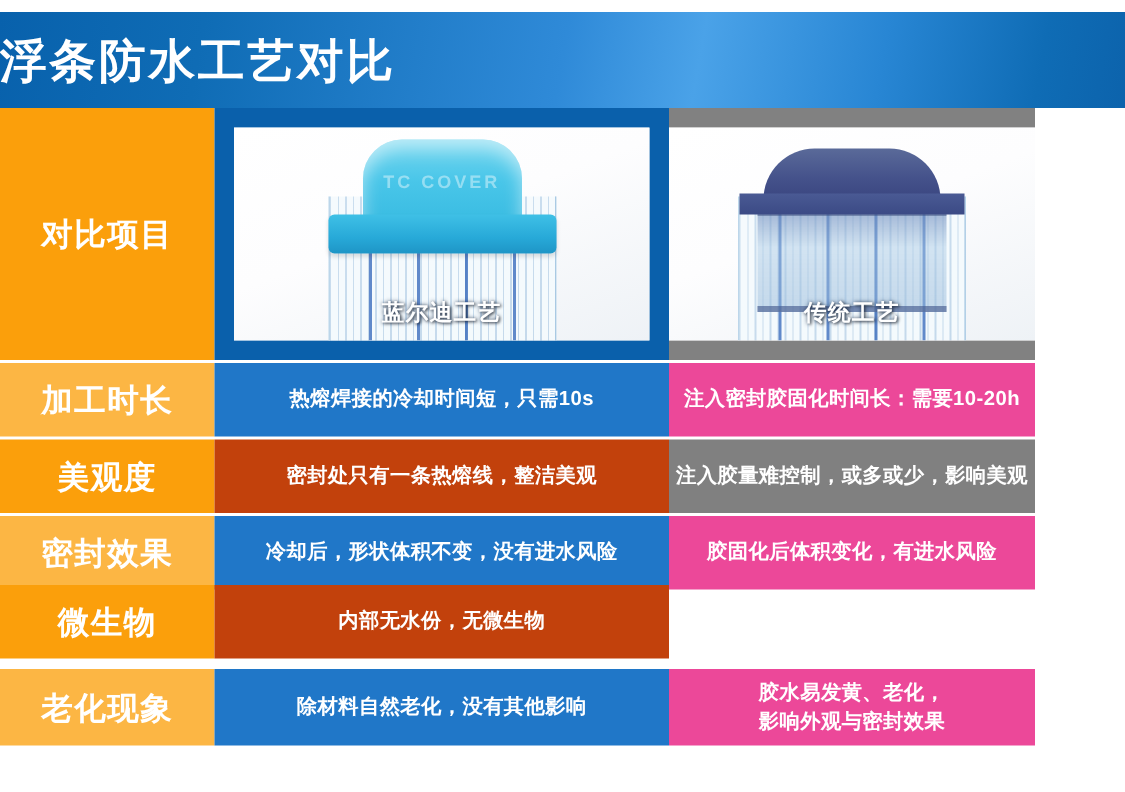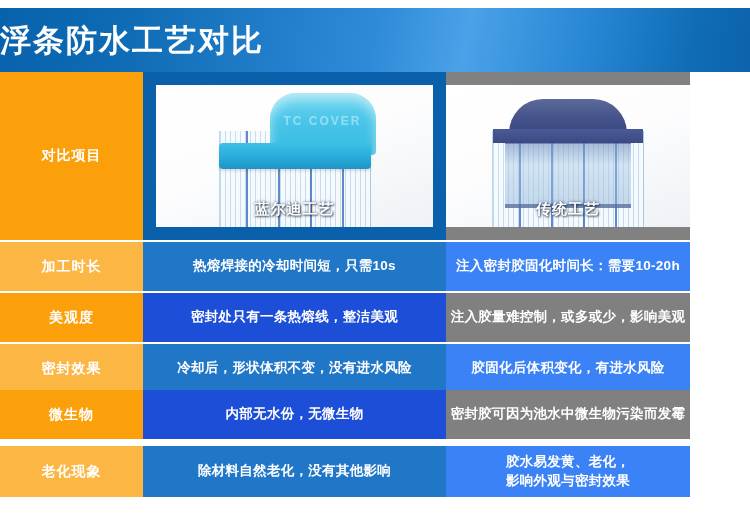--- a/index.html
+++ b/index.html
@@ -63,21 +63,21 @@
     display: flex;
     align-items: center;
     justify-content: center;
     box-sizing: border-box;
     height: 100%;
   }
 
   .cell-label {
     width: 143px;
     color: #ffffff;
-    font-size: 14px;
+    font-size: 21px;
     font-weight: bold;
     letter-spacing: 1px;
   }
   .cell-blue {
     width: 303px;
     color: #ffffff;
     font-size: 13.5px;
     font-weight: bold;
     letter-spacing: 0.3px;
     text-align: center;
@@ -161,21 +161,20 @@
   .prod-cap-blue {
     position: absolute;
     left: 50%;
     transform: translateX(-50%);
     top: 8px;
     width: 106px;
     height: 62px;
     border-radius: 26px 26px 4px 4px;
     background: linear-gradient(180deg, #73d6ef 0%, #49c6e9 45%, #35b9e0 100%);
     box-shadow: inset 0 6px 12px rgba(255,255,255,0.55);
-    margin-left: 28px;
   }
   .prod-cap-blue-text {
     position: absolute;
     left: 0; right: 0;
     top: 20px;
     text-align: center;
     color: rgba(255,255,255,0.42);
     font-size: 12px;
     font-weight: bold;
     letter-spacing: 2px;
@@ -224,24 +223,24 @@
 
   
   .row-d1 { top: 170px; height: 49px; }
   .row-d2 { top: 221px; height: 49px; border-radius: 10px; }
   .row-d3 { top: 272px; height: 49px; }
   .row-d4 { top: 318px; height: 49px; }
   .row-d5 { top: 374px; height: 51px; }
 
   .t-light .cell-label { background: #fcb644; }
   .t-light .cell-blue  { background: #2077c8; }
-  .t-light .cell-gray  { background: #3b82f6; }
+  .t-light .cell-gray  { background: #ec4899; }
 
   .t-dark .cell-label { background: #fb9f0b; }
-  .t-dark .cell-blue  { background: #1d4ed8; }
+  .t-dark .cell-blue  { background: #c2410c; }
   .t-dark .cell-gray  { background: #808080; }
 </style>
 </head>
 <body>
 
 <div class="page">
 
   <div class="header">
     <div class="header-title">浮条防水工艺对比</div>
   </div>
@@ -325,23 +324,20 @@
       </div>
     </div>
 
     <div class="row row-d4 t-dark">
       <div class="cell cell-label">
         <span>微生物</span>
       </div>
       <div class="cell cell-blue">
         <span>内部无水份，无微生物</span>
       </div>
-      <div class="cell cell-gray">
-        <span>密封胶可因为池水中微生物污染而发霉</span>
-      </div>
     </div>
 
     <div class="row row-d5 t-light">
       <div class="cell cell-label">
         <span>老化现象</span>
       </div>
       <div class="cell cell-blue">
         <span>除材料自然老化，没有其他影响</span>
       </div>
       <div class="cell cell-gray">

